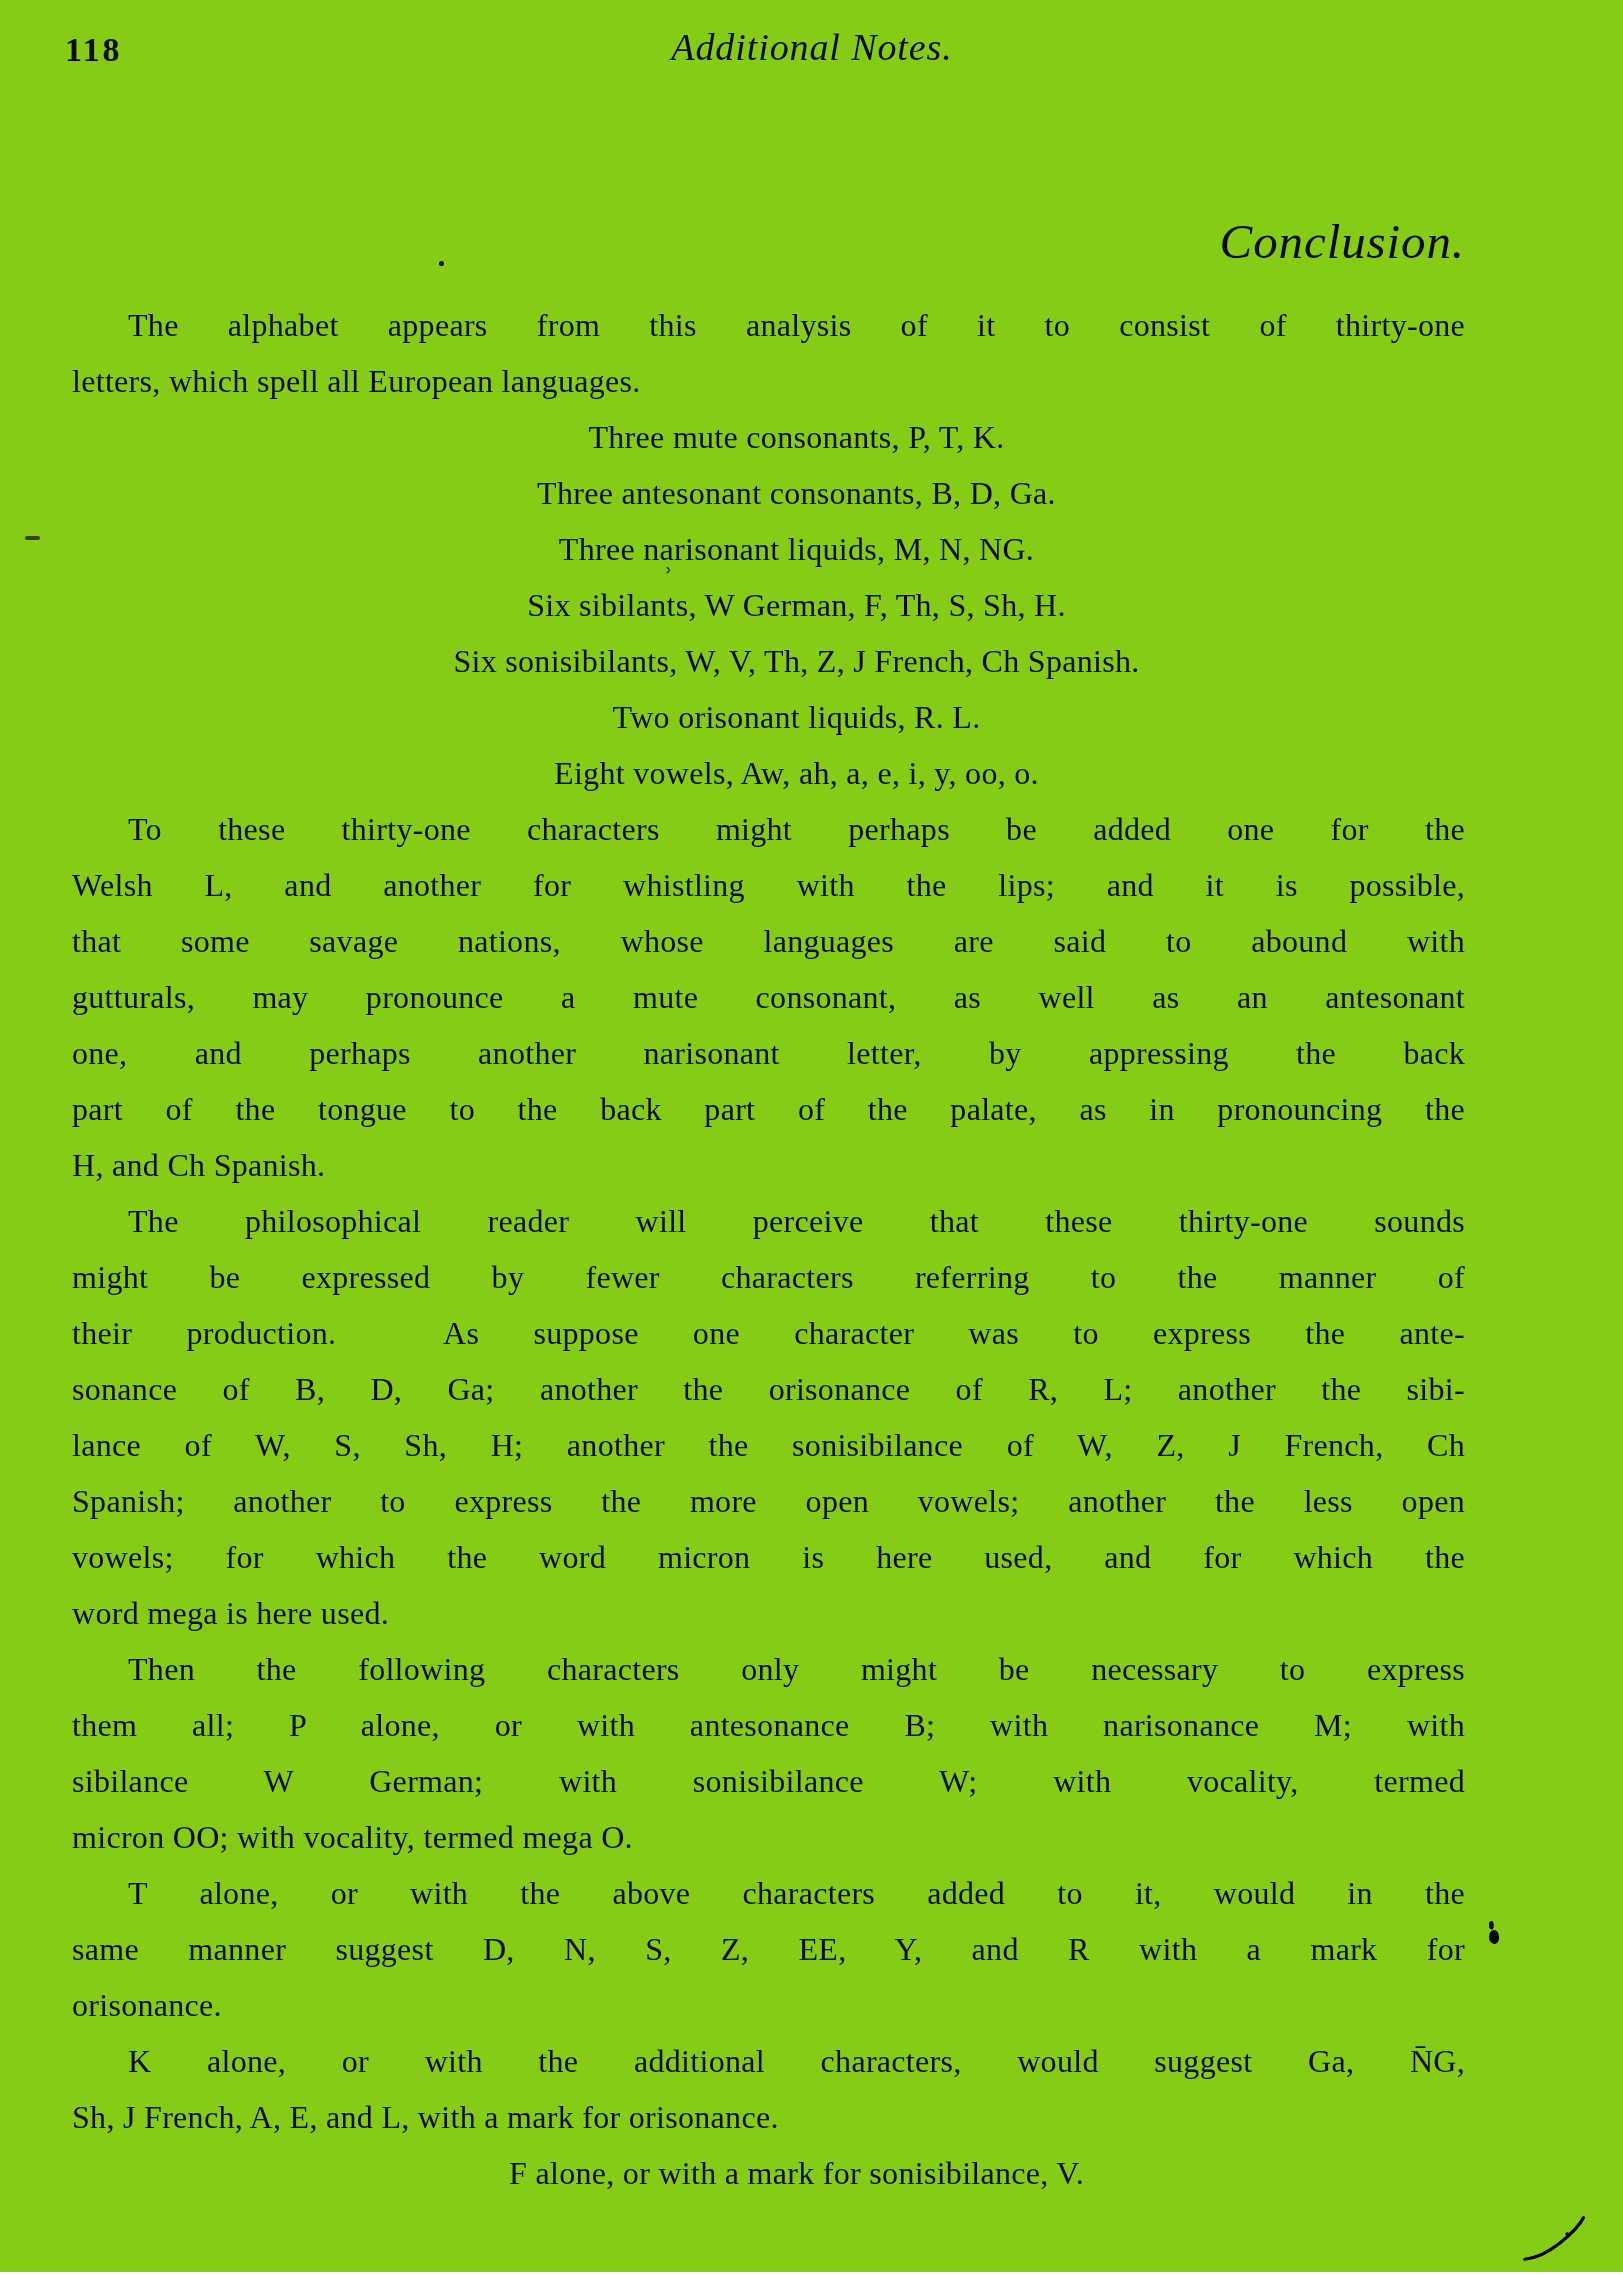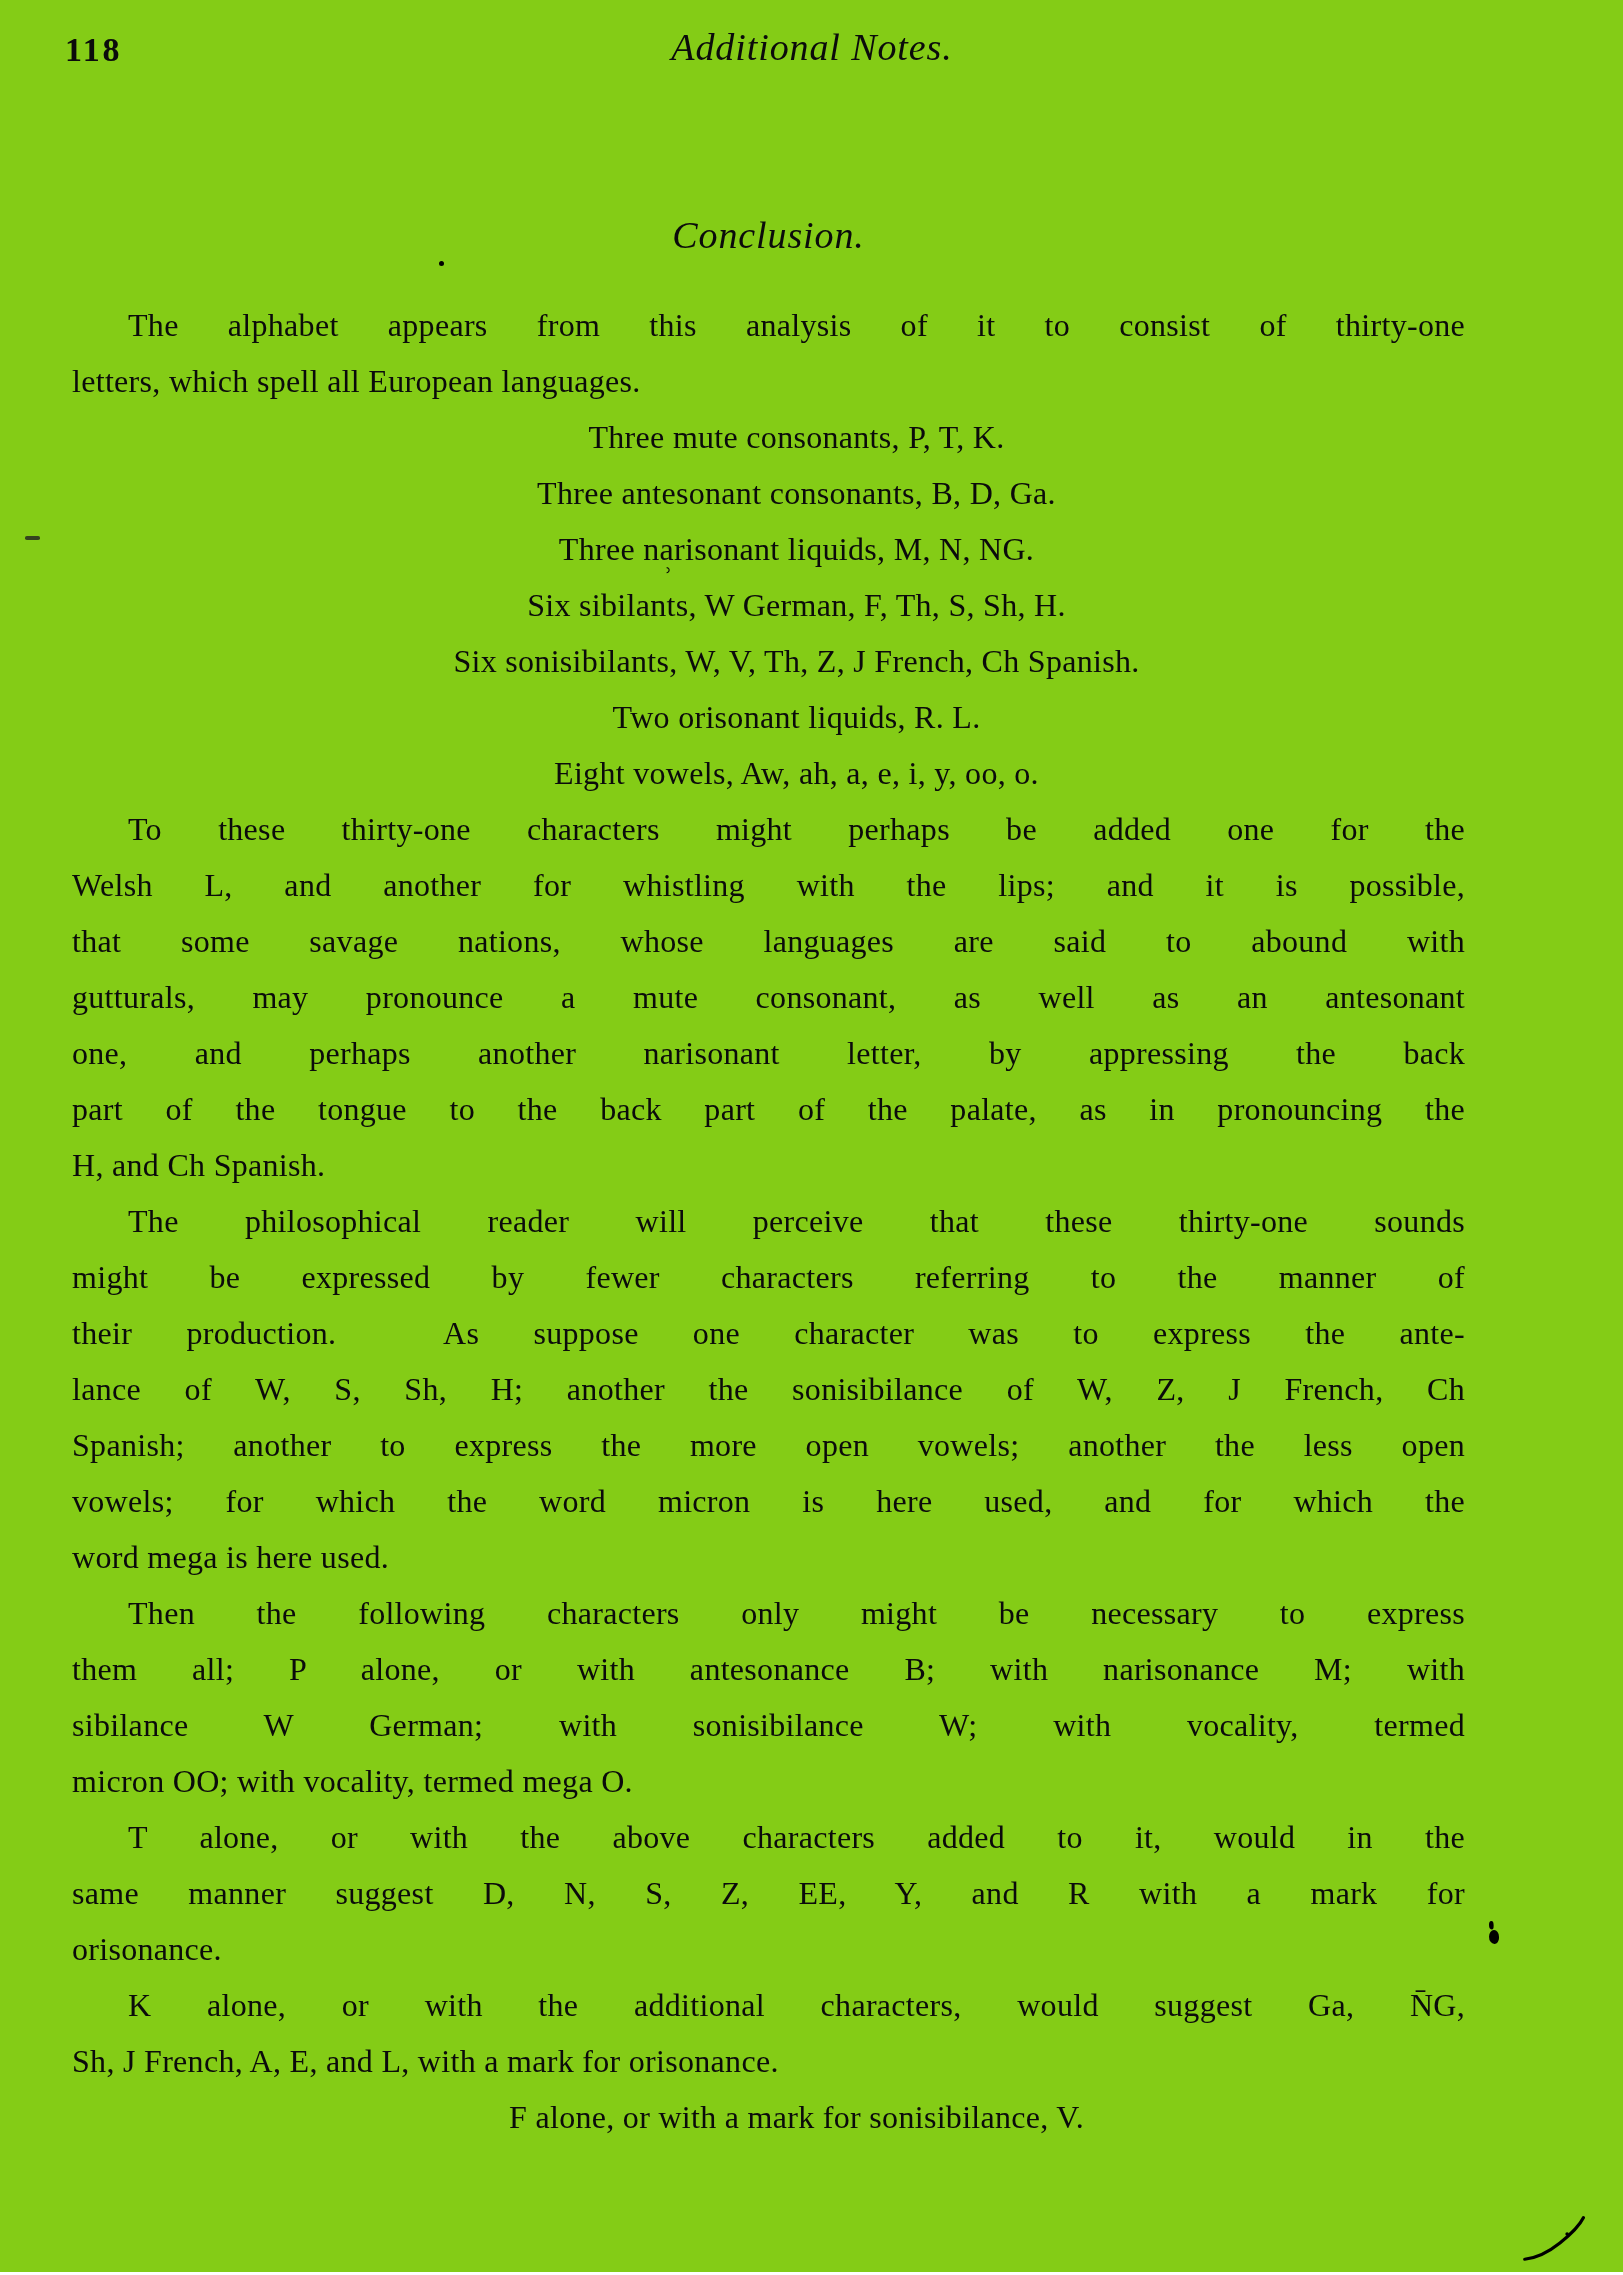--- a/index.html
+++ b/index.html
@@ -28,23 +28,23 @@
     text-align: center;
     font-style: italic;
     font-size: 38px;
     letter-spacing: 0.9px;
   }
   .title {
     position: absolute;
     top: 213px;
     left: 72px;
     width: 1393px;
-    text-align: center;
+    text-align: right;
     font-style: italic;
-    font-size: 38px;
+    font-size: 49px;
     letter-spacing: 0.9px;
   }
   .body-col {
     position: absolute;
     top: 297px;
     left: 72px;
     width: 1393px;
   }
   .line {
     height: 56px;
@@ -123,20 +123,21 @@
       <div class="line ind j">To these thirty-one characters might perhaps be added one for the</div>
       <div class="line j">Welsh L, and another for whistling with the lips; and it is possible,</div>
       <div class="line j">that some savage nations, whose languages are said to abound with</div>
       <div class="line j">gutturals, may pronounce a mute consonant, as well as an antesonant</div>
       <div class="line j">one, and perhaps another narisonant letter, by appressing the back</div>
       <div class="line j">part of the tongue to the back part of the palate, as in pronouncing the</div>
       <div class="line">H, and Ch Spanish.</div>
       <div class="line ind j">The philosophical reader will perceive that these thirty-one sounds</div>
       <div class="line j">might be expressed by fewer characters referring to the manner of</div>
       <div class="line j">their production.&nbsp; As suppose one character was to express the ante-</div>
+      <div class="line j">sonance of B, D, Ga; another the orisonance of R, L; another the sibi-</div>
       <div class="line j">lance of W, S, Sh, H; another the sonisibilance of W, Z, J French, Ch</div>
       <div class="line j">Spanish; another to express the more open vowels; another the less open</div>
       <div class="line j">vowels; for which the word micron is here used, and for which the</div>
       <div class="line">word mega is here used.</div>
       <div class="line ind j">Then the following characters only might be necessary to express</div>
       <div class="line j">them all; P alone, or with antesonance B; with narisonance M; with</div>
       <div class="line j">sibilance W German; with sonisibilance W; with vocality, termed</div>
       <div class="line">micron OO; with vocality, termed mega O.</div>
       <div class="line ind j">T alone, or with the above characters added to it, would in the</div>
       <div class="line j">same manner suggest D, N, S, Z, EE, Y, and R with a mark for</div>

